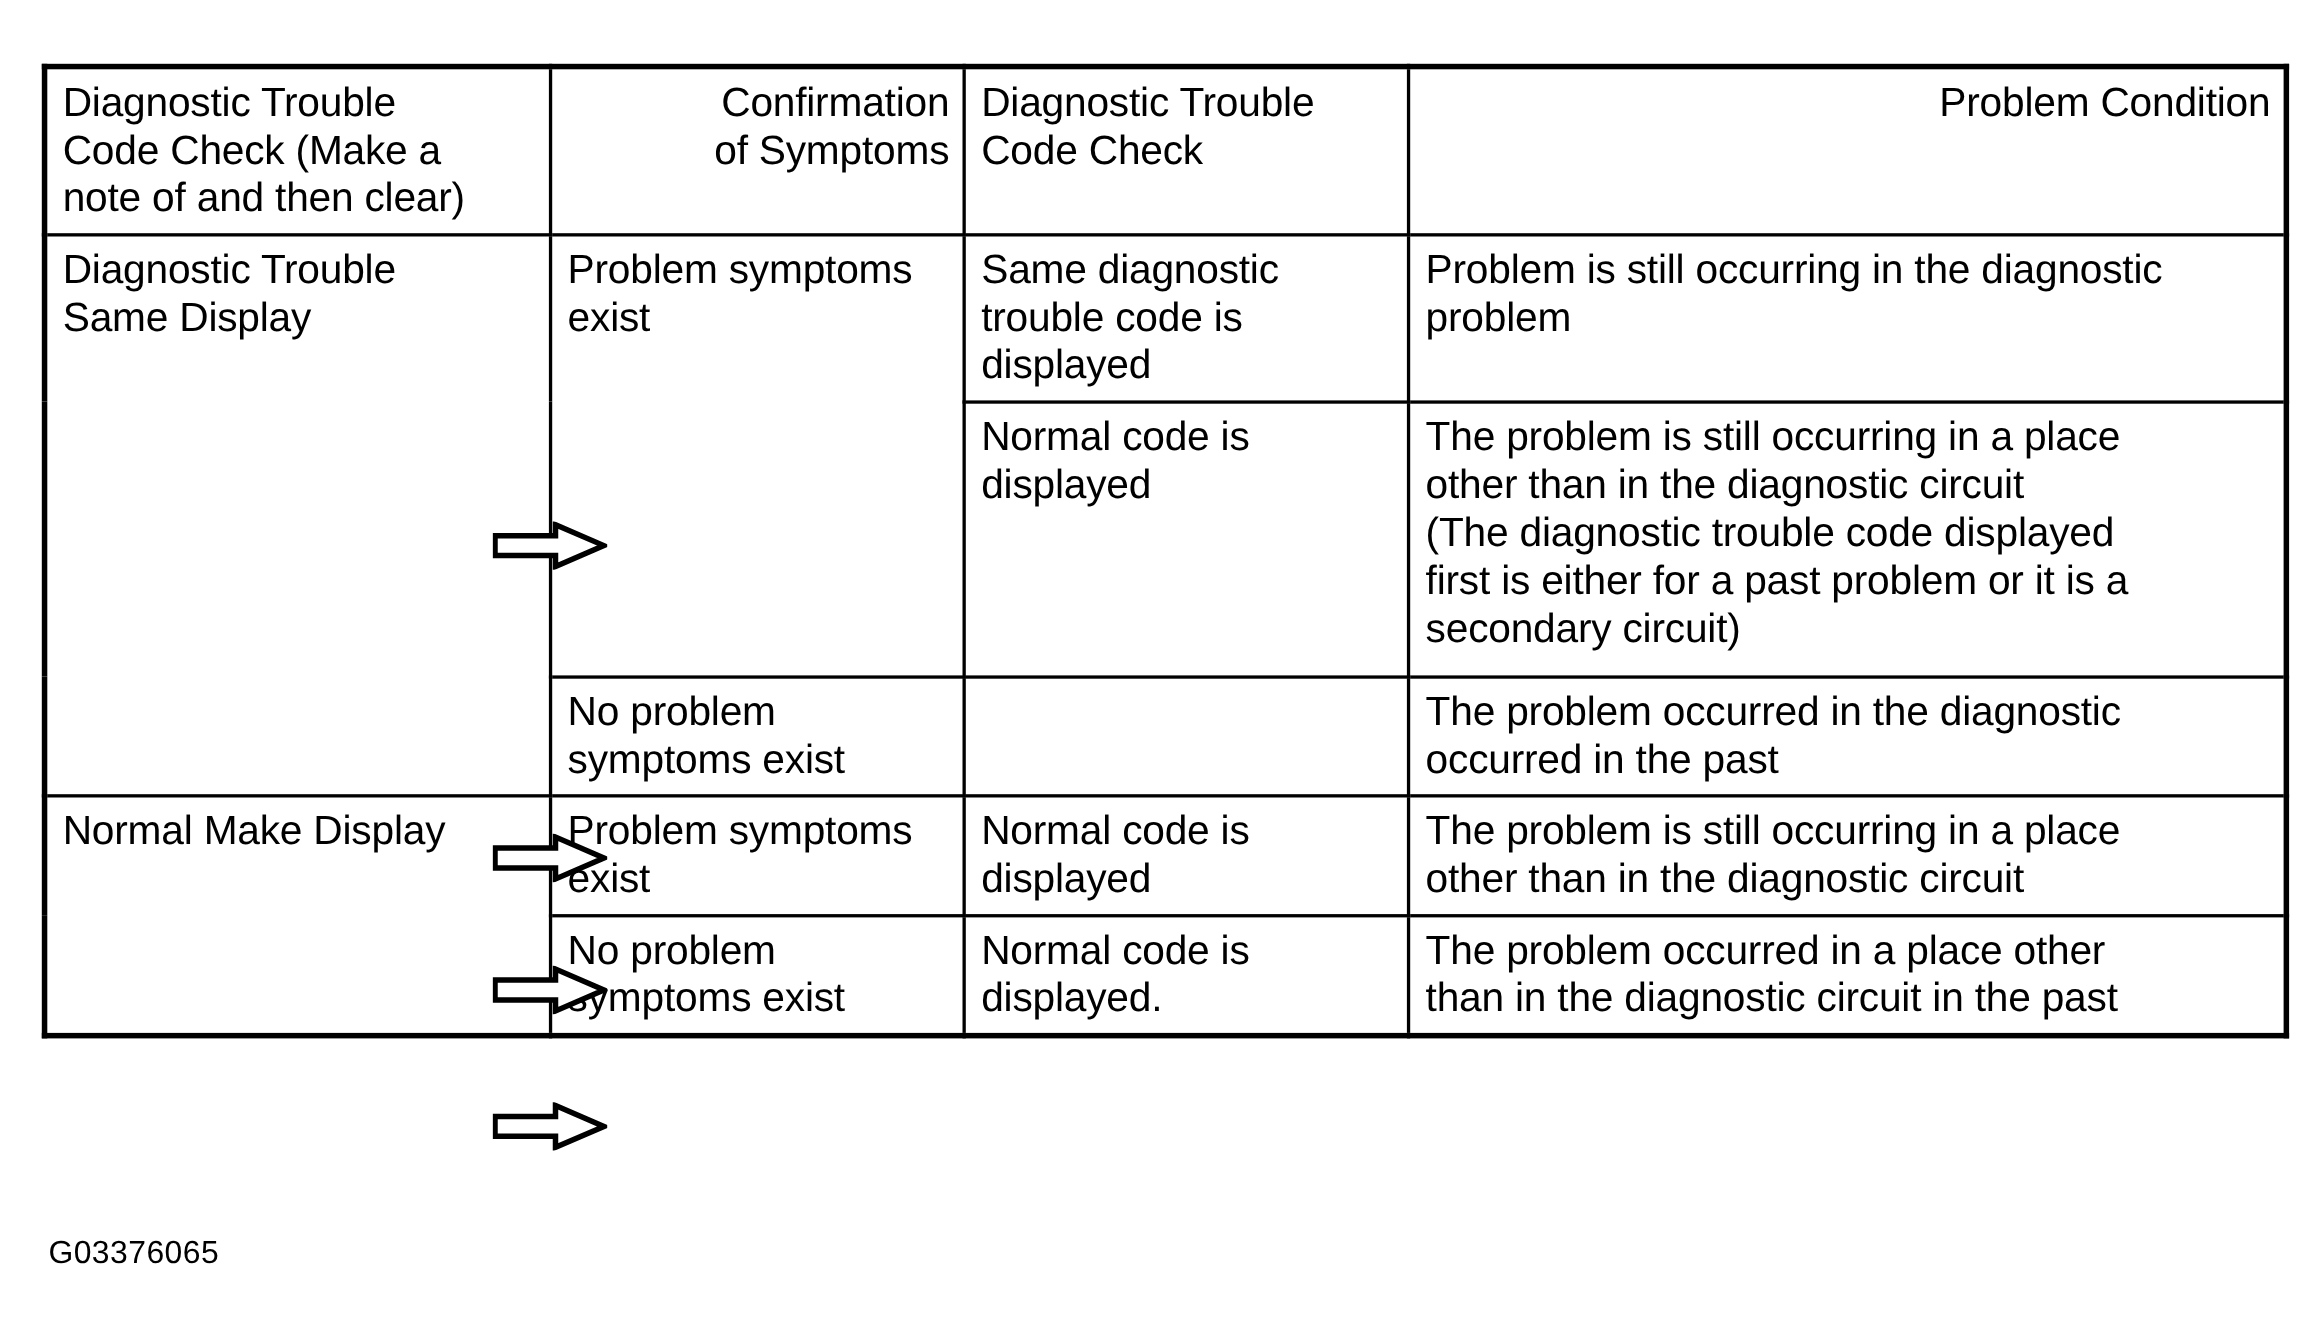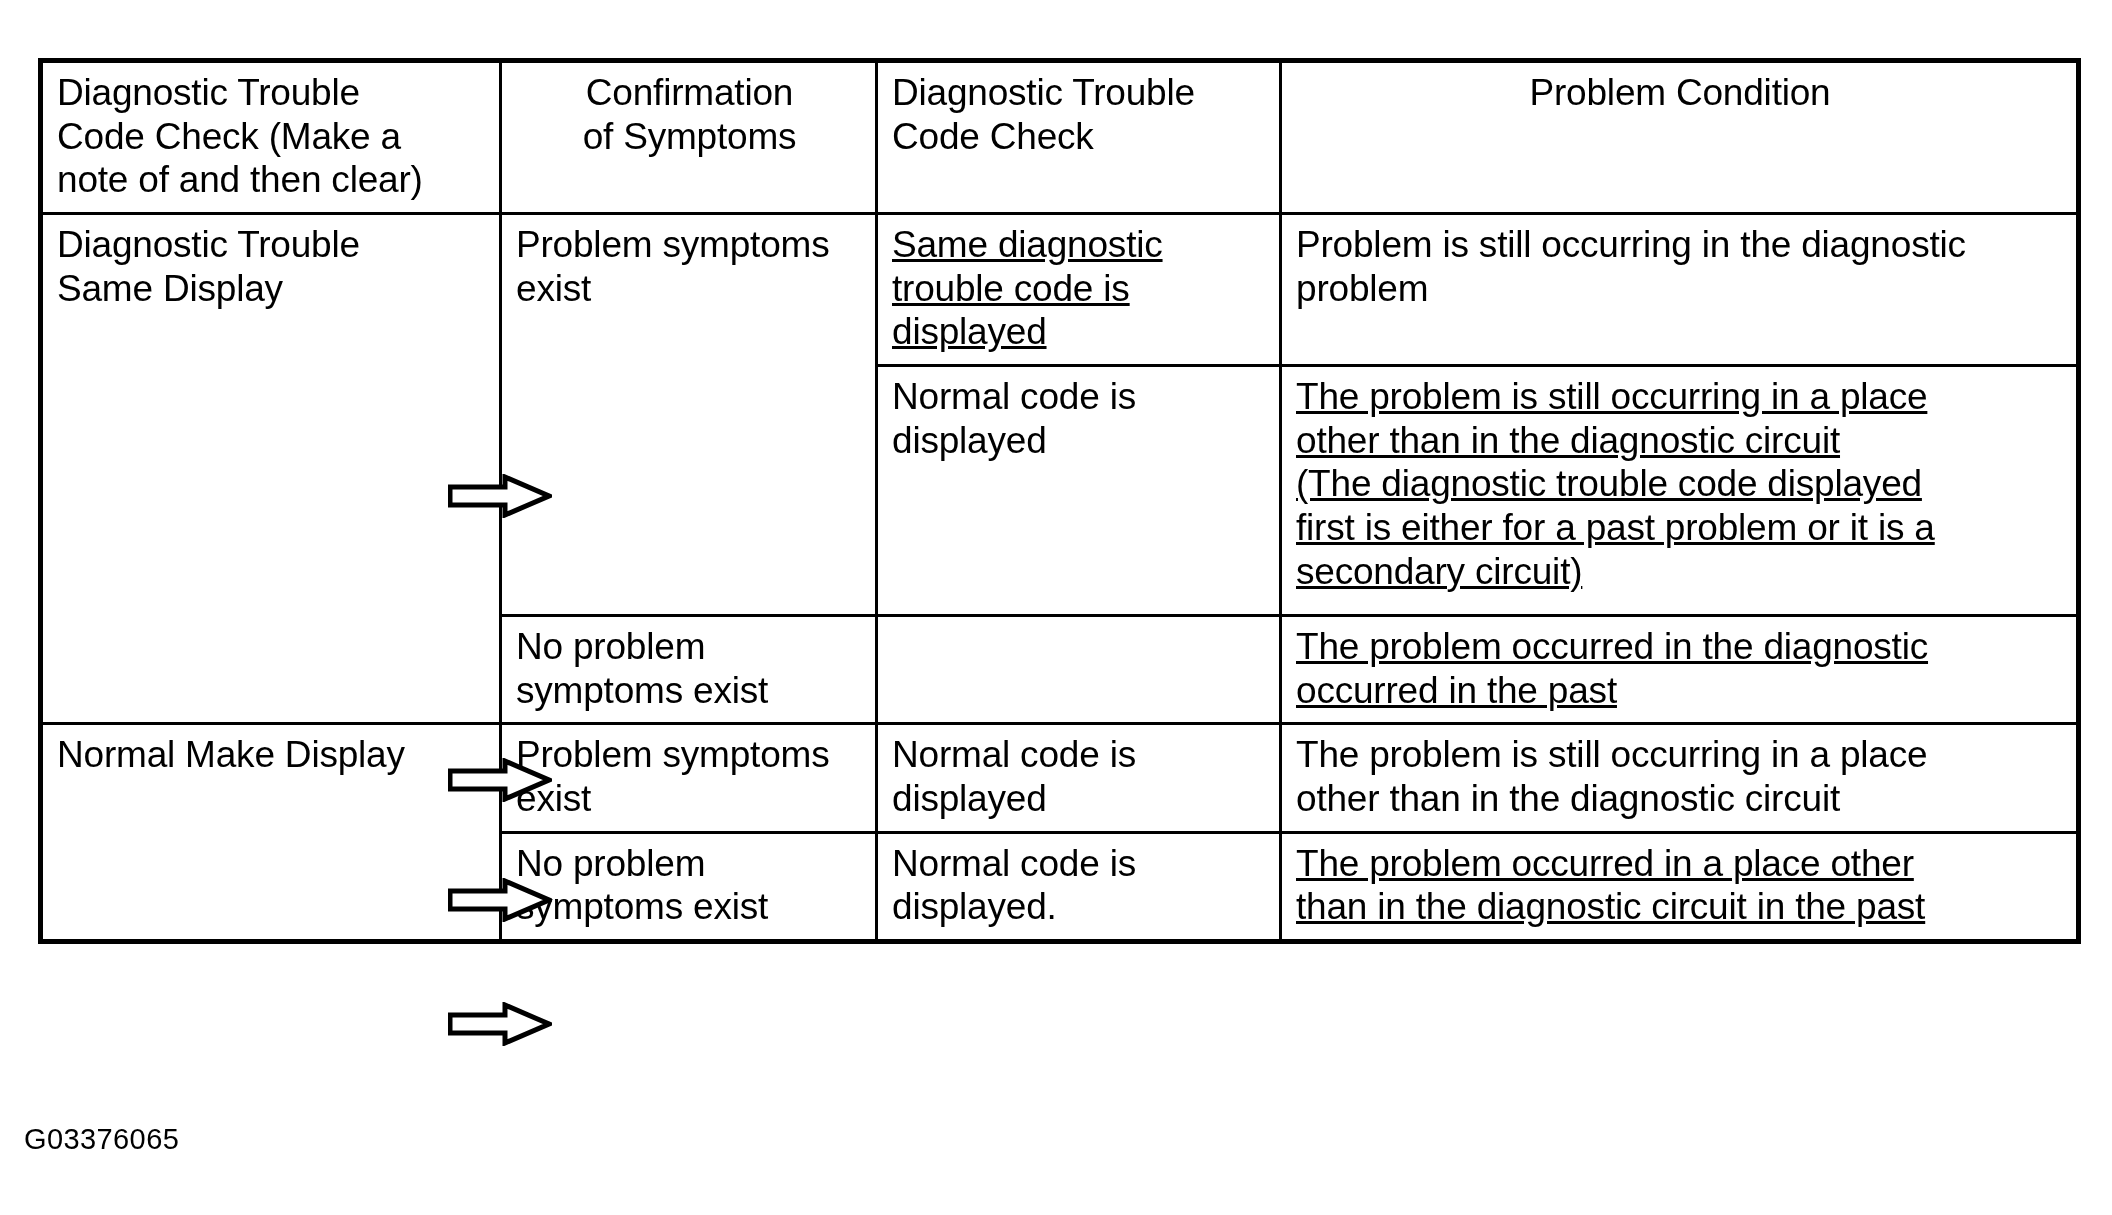--- a/index.html
+++ b/index.html
@@ -56,46 +56,46 @@
   thead th {
     font-weight: bold;
     font-size: 38px;
     line-height: 1.16;
     letter-spacing: 0.2px;
     vertical-align: top;
     padding-top: 10px;
     padding-bottom: 12px;
   }
   thead th.h-left   { text-align: left; }
-  thead th.h-center { text-align: center; }
+  thead th.h-center { text-align: right; }
 
   .hdr-line { display: block; white-space: nowrap; }
 
-  td.justify  { text-align: justify; text-align-last: left; text-decoration: underline; }
+  td.justify  { text-align: justify; text-align-last: left; }
   td.plain    { text-align: left; }
 
   .cell-line { display: block; }
 
   .row-tall-a { height: 150px; }
   .row-tall-b { height: 250px; }
   .row-med    { height: 108px; }
 
   
   .arrow {
     position: absolute;
     width: 104px;
     height: 44px;
     z-index: 5;
     pointer-events: none;
   }
   .arrow svg { display: block; width: 104px; height: 44px; }
 
   .caption {
     position: absolute;
-    left: 24px;
+    left: 44px;
     top: 1123px;
     font-size: 29px;
     font-family: "Liberation Sans", sans-serif;
     letter-spacing: 0.4px;
     color: #000;
     text-align: center;
   }
 </style>
 </head>
 <body>

